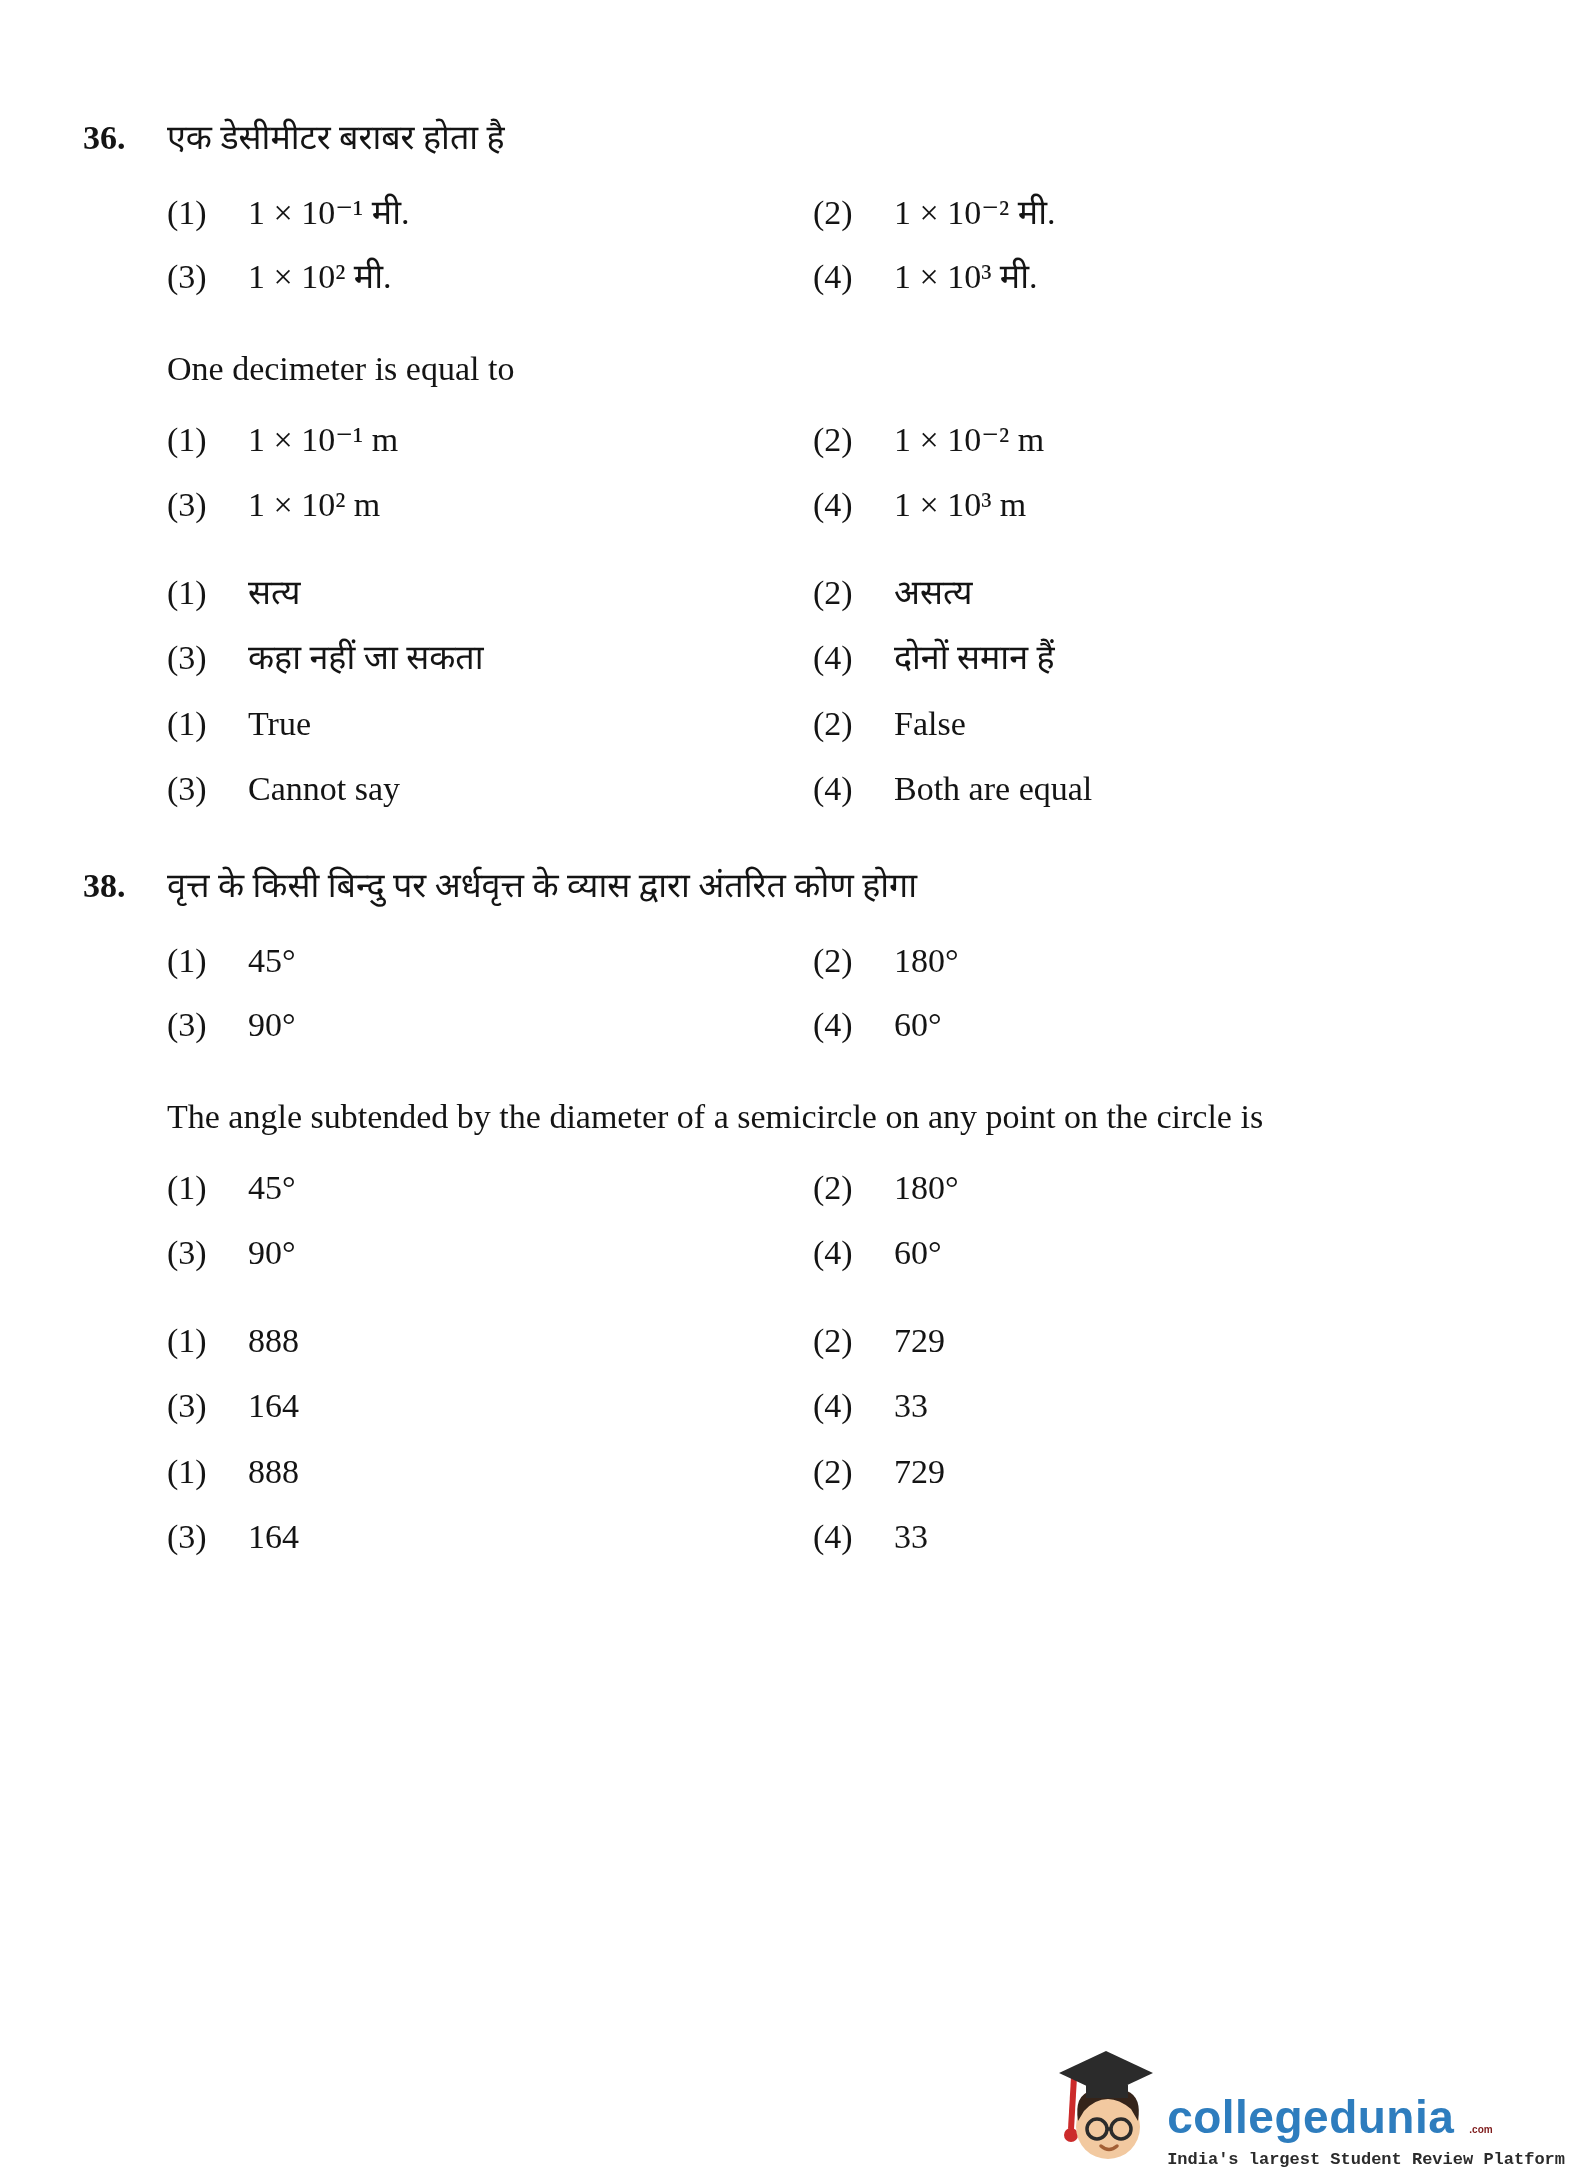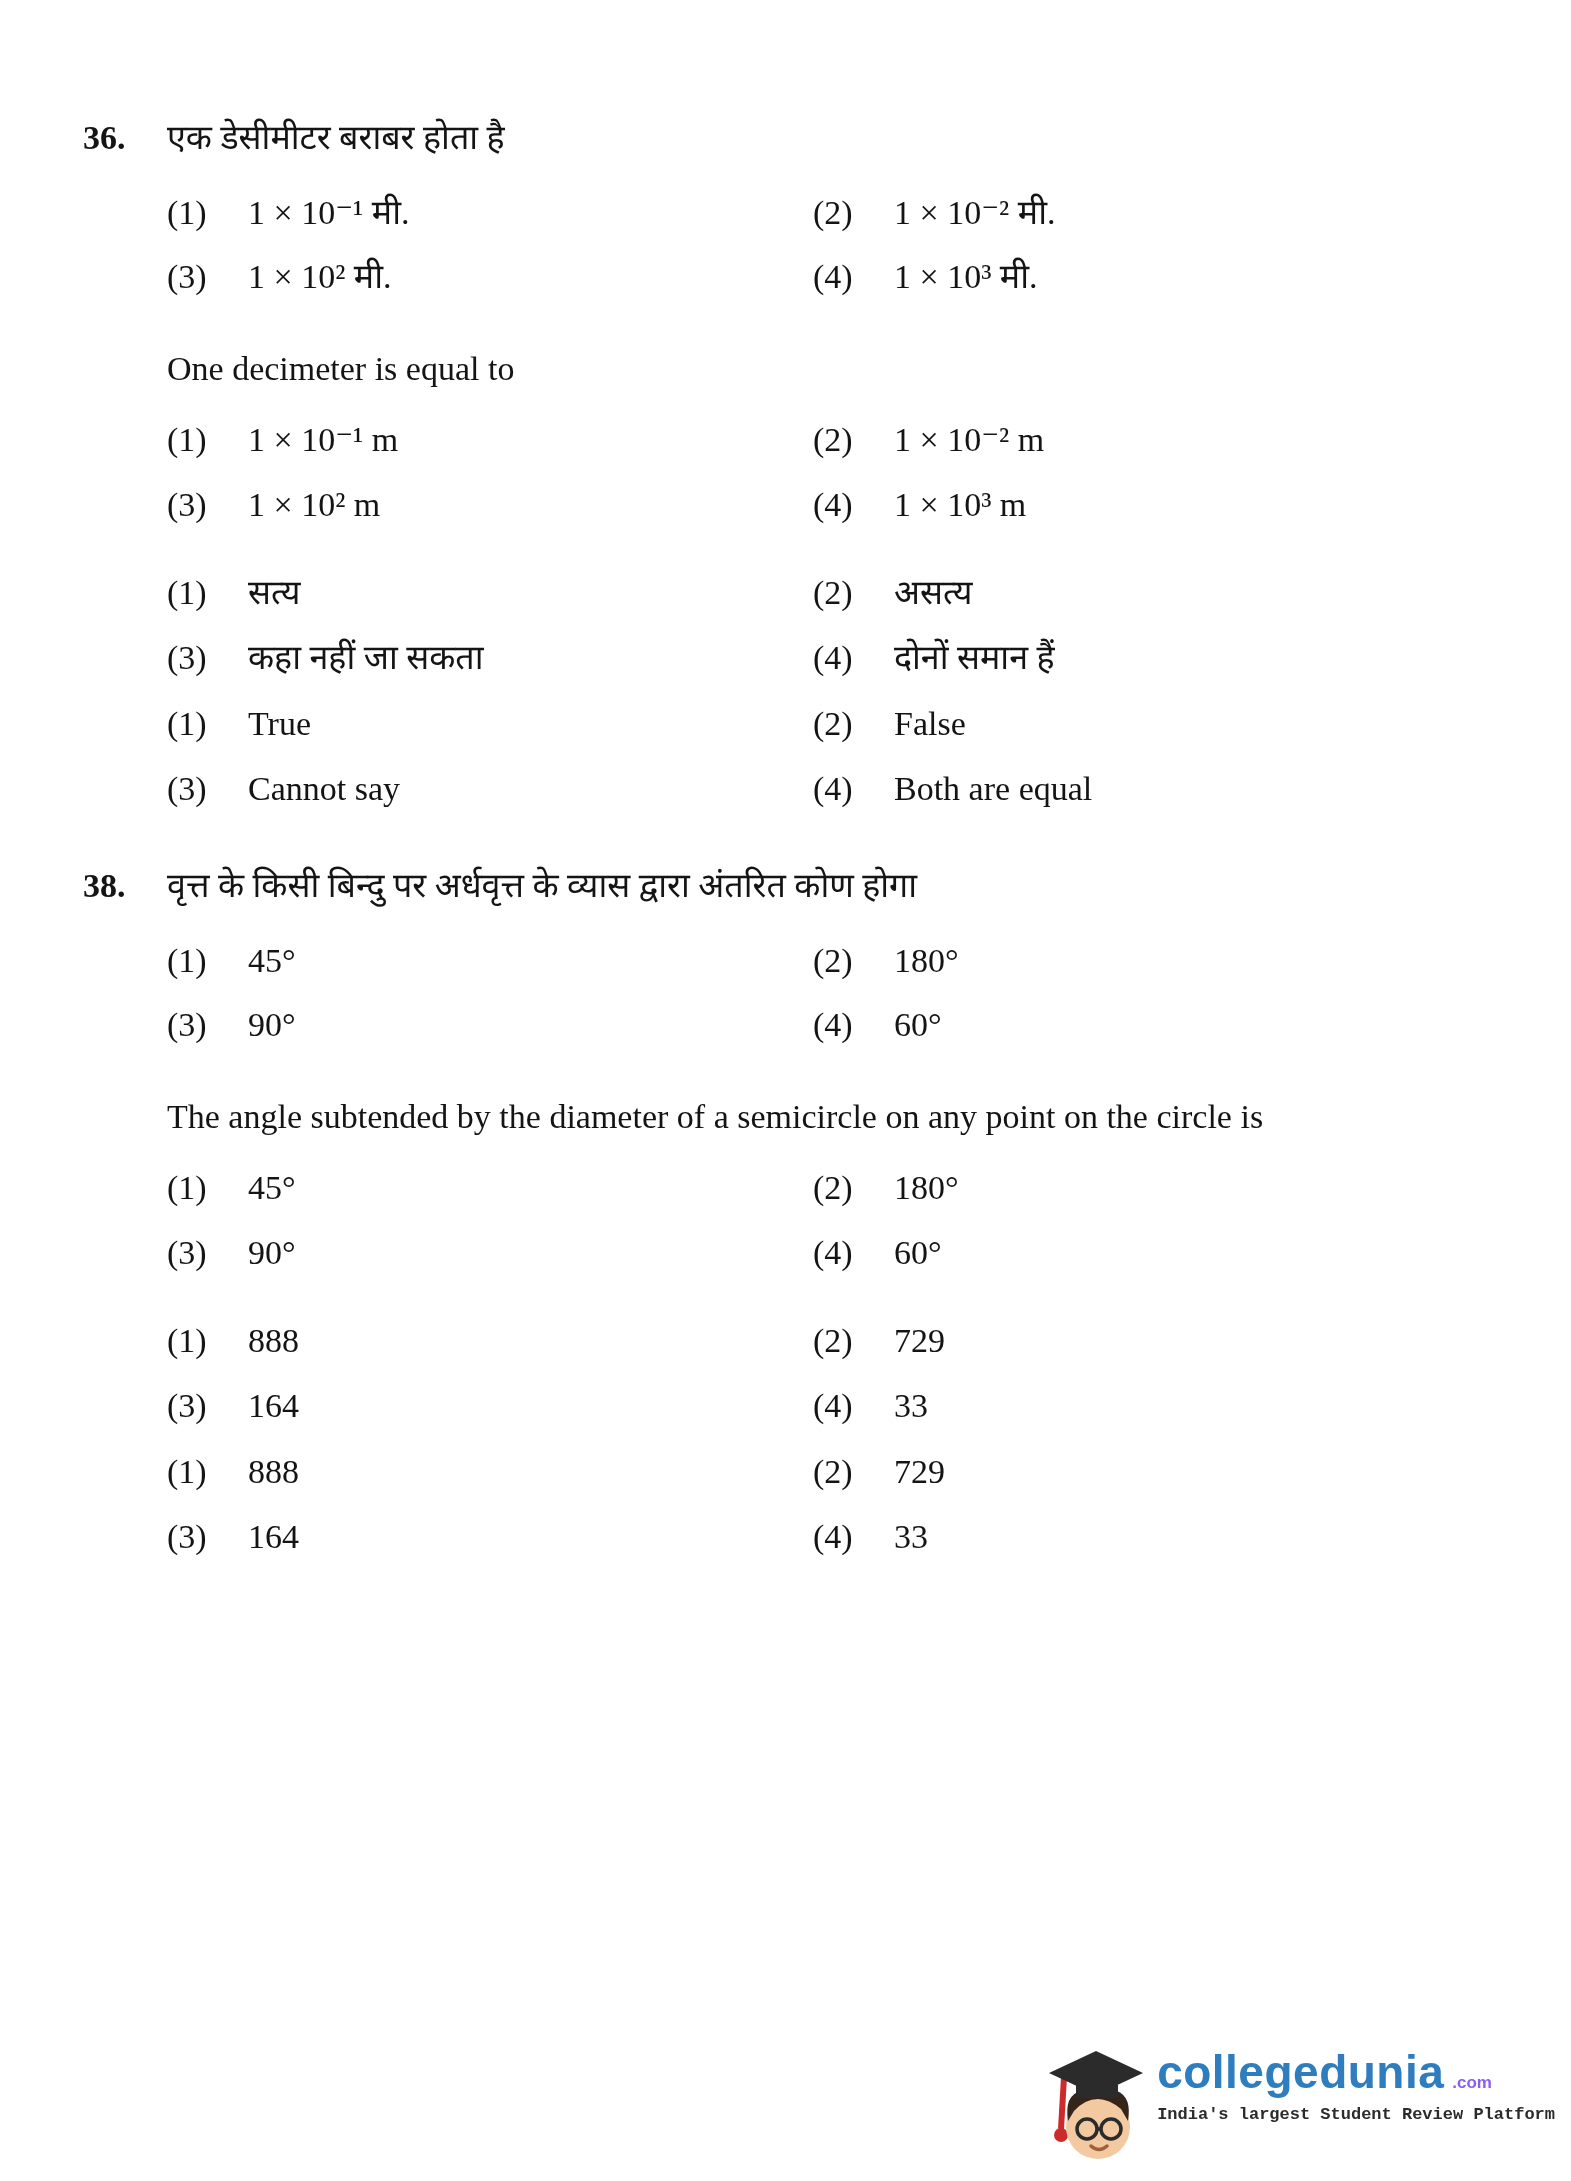--- a/index.html
+++ b/index.html
@@ -62,24 +62,24 @@
   .opt-label {
     width: 81px;
     flex: 0 0 81px;
   }
   .opt-value {
     white-space: nowrap;
   }
   
   .footer {
     position: absolute;
-    right: 16px;
+    right: 6px;
     bottom: 12px;
     display: flex;
-    align-items: flex-start;
+    align-items: flex-end;
   }
   .grad-icon {
     width: 104px;
     height: 124px;
     margin-right: 10px;
     flex: 0 0 auto;
   }
   .brand-col {
     display: flex;
     flex-direction: column;
@@ -90,24 +90,24 @@
     align-items: baseline;
     font-family: "Liberation Sans", "DejaVu Sans", sans-serif;
   }
   .brand-word {
     font-size: 46px;
     font-weight: bold;
     color: #2e7dbe;
     letter-spacing: 0.5px;
   }
   .brand-tld {
-    font-size: 17px;
+    font-size: 10px;
     font-weight: bold;
-    color: #8b5cf6;
-    margin-left: 8px;
+    color: #7f1d1d;
+    margin-left: 15px;
   }
   .brand-tagline {
     font-family: Liberation Mono, monospace;
     font-size: 17px;
     font-weight: bold;
     color: #2b2b2b;
     margin-top: 6px;
   }
 </style>
 </head>

